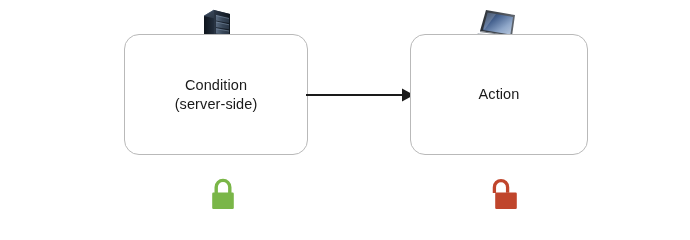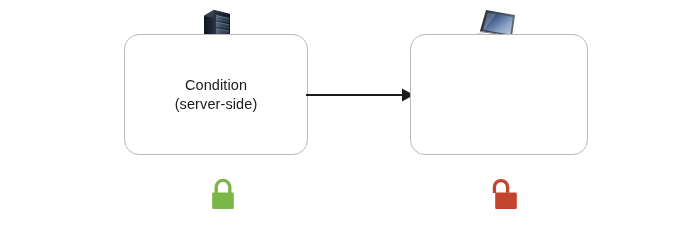--- a/index.html
+++ b/index.html
@@ -203,20 +203,21 @@
 
       <polygon points="40,34.6 48.6,35.6 51,37.6 42.6,38.5" fill="#c4cad2"></polygon>
 
       <polyline points="12,25.6 44,29.8" fill="none" stroke="#6e757e" stroke-width="0.9"></polyline>
 
       <polygon points="23,41.5 58,38.5 57,41 23,43.6" fill="#8c939c" opacity="0.35"></polygon>
     </svg>
   </div>
 
   <div class="node node-action">
+    <div class="node-line">Action</div>
   </div>
 
   <div class="lock-holder lock-green">
     <svg viewBox="0 0 34 40" width="34" height="40" xmlns="http://www.w3.org/2000/svg">
 
       <path d="M10.2 20 L10.2 13.2 A6.8 6.8 0 0 1 23.8 13.2 L23.8 20" fill="none" stroke="#7AB648" stroke-width="3.4" stroke-linecap="butt"></path>
 
       <rect x="6.2" y="18.6" width="21.6" height="16.4" rx="1.2" fill="#7AB648"></rect>
     </svg>
   </div>

